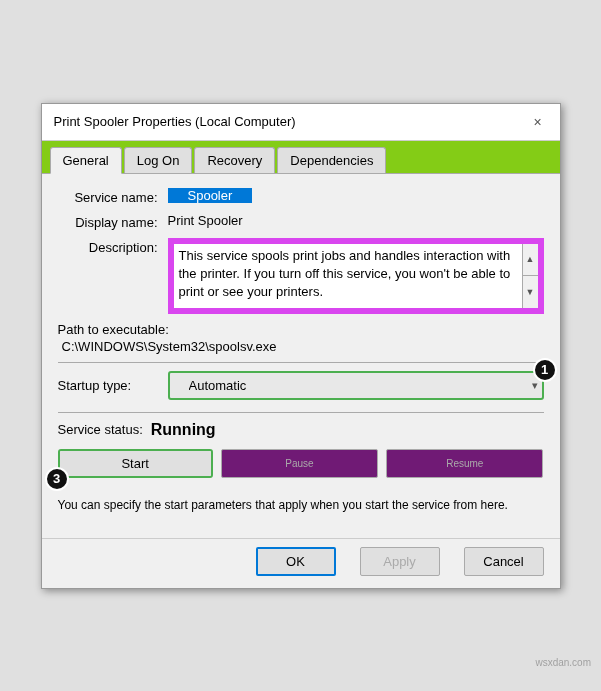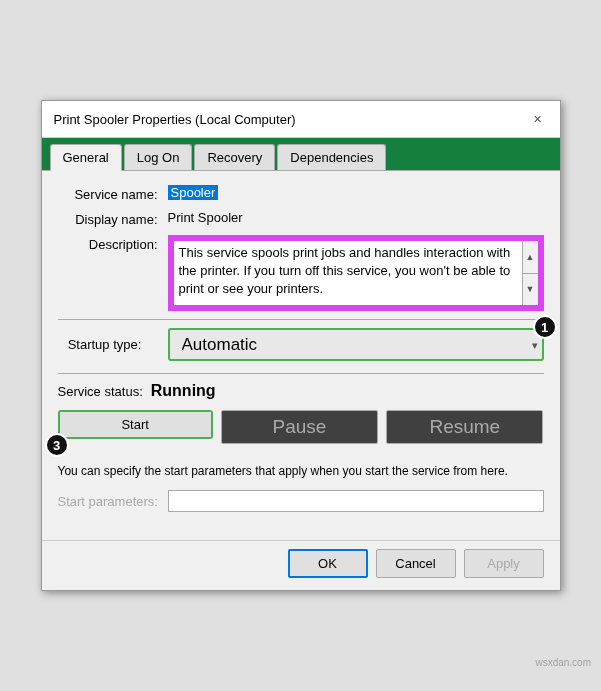--- a/index.html
+++ b/index.html
@@ -39,21 +39,21 @@
       border: none;
       cursor: pointer;
       font-size: 14px;
       color: #555;
       display: flex;
       align-items: center;
       justify-content: center;
     }
     .tabs {
       display: flex;
-      background: #15803d;
+      background: #84cc16;
       border-bottom: 1px solid #aaa;
       padding: 6px 8px 0 8px;
       gap: 2px;
     }
     .tab {
       padding: 5px 12px;
       border: 1px solid #aaa;
       border-bottom: none;
       background: #e0e0e0;
       cursor: pointer;
@@ -83,21 +83,21 @@
       color: #000;
       flex-shrink: 0;
     }
     .field-value {
       flex: 1;
       color: #000;
     }
     .highlighted {
       background: #0078d7;
       color: white;
-      padding: 0 3px;
+      padding: 0 20px;
       display: inline-block;
     }
     .description-box {
       border: 6px solid #d946ef;
       background: white;
       width: 100%;
       height: 76px;
       overflow: hidden;
       padding: 3px 5px;
       font-size: 13px;
@@ -145,36 +145,36 @@
       border-top: 1px solid #aaa;
       margin: 8px 0;
     }
     .startup-row {
       display: flex;
       align-items: center;
       margin-bottom: 12px;
     }
     .startup-label {
       width: 110px;
-      text-align: center;
+      text-align: left;
       padding-right: 16px;
       color: #000;
       flex-shrink: 0;
     }
     .startup-dropdown-wrapper {
       position: relative;
       flex: 1;
     }
     .startup-dropdown {
       width: 100%;
-      padding: 5px 30px 5px 12px;
+      padding: 5px 30px 5px 19px;
       border: 2px solid #4caf50;
       border-radius: 3px;
       background: #e8e8e8;
-      font-size: 17px;
+      font-size: 13px;
       appearance: none;
       cursor: pointer;
       color: #000;
     }
     .dropdown-arrow {
       position: absolute;
       right: 6px;
       top: 50%;
       transform: translateY(-50%);
       pointer-events: none;
@@ -217,23 +217,23 @@
     .buttons-row {
       display: flex;
       gap: 8px;
       margin-bottom: 12px;
       position: relative;
     }
     .svc-btn {
       flex: 1;
       padding: 5px 0;
       border: 1px solid #aaa;
-      background: #404040;
-      cursor: pointer;
-      font-size: 19px;
+      background: #701a75;
+      cursor: pointer;
+      font-size: 10px;
       border-radius: 2px;
       position: relative;
     }
     .svc-btn:disabled {
       color: #aaa;
       cursor: default;
     }
     .start-btn-wrapper {
       position: relative;
       flex: 1;
@@ -262,21 +262,21 @@
     .params-input {
       flex: 1;
       height: 22px;
       border: 1px solid #aaa;
       background: white;
       padding: 0 4px;
     }
     .bottom-buttons {
       display: flex;
       justify-content: flex-end;
-      gap: 8px;
+      gap: 24px;
       padding: 8px 16px 12px;
       background: #f0f0f0;
       border-top: 1px solid #ccc;
     }
     .bottom-btn {
       width: 80px;
       padding: 5px 0;
       border: 1px solid #aaa;
       background: #e0e0e0;
       cursor: pointer;
@@ -338,20 +338,24 @@
       <span class="field-label">Description:</span>
       <div class="description-box">
         <div class="desc-text-wrapper">This service spools print jobs and handles interaction with the printer.  If you turn off this service, you won't be able to print or see your printers.</div>
         <div class="description-scroll">
           <button class="scroll-up">▲</button>
           <button class="scroll-down">▼</button>
         </div>
       </div>
     </div>
 
+    <div class="path-section">
+      <div class="path-label">Path to executable:</div>
+      <div class="path-value">C:\WINDOWS\System32\spoolsv.exe</div>
+    </div>
 
     <hr class="divider">
 
     <div class="startup-row">
       <span class="startup-label">Startup type:</span>
       <div class="startup-dropdown-wrapper" style="position:relative;">
         <select class="startup-dropdown">
           <option>Automatic</option>
           <option>Manual</option>
           <option>Disabled</option>
@@ -377,27 +381,23 @@
         </div>
         <div style="position:absolute; bottom:-13px; left:-13px; width:24px; height:24px; background:#111; border:2px solid white; border-radius:50%; color:white; font-size:13px; font-weight:bold; display:flex; align-items:center; justify-content:center; z-index:10;">3</div>
       </div>
 
       <button class="svc-btn" disabled="">Pause</button>
       <button class="svc-btn" disabled="">Resume</button>
     </div>
 
     <div class="info-text" style="margin-top:18px;">You can specify the start parameters that apply when you start the service from here.</div>
 
-    <div class="params-row">
-      <span class="params-label">Start parameters:</span>
-      <input class="params-input" type="text" value="" style="">
-    </div>
 
   </div>
 
   <div class="bottom-buttons">
     <button class="bottom-btn ok-btn">OK</button>
+    <button class="bottom-btn" disabled="">Apply</button>
     <button class="bottom-btn">Cancel</button>
-    <button class="bottom-btn" disabled="">Apply</button>
   </div>
 
   <div class="wsxdan-logo">wsxdan.com</div>
 </div>
 
 </body></html>

